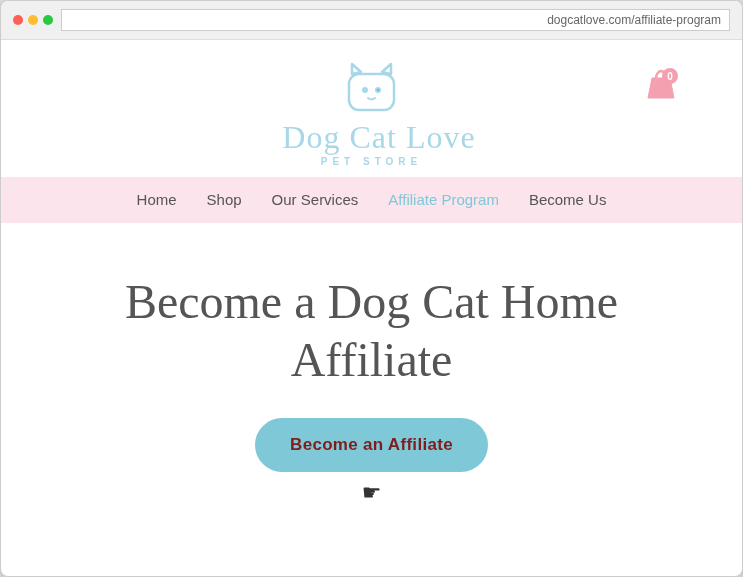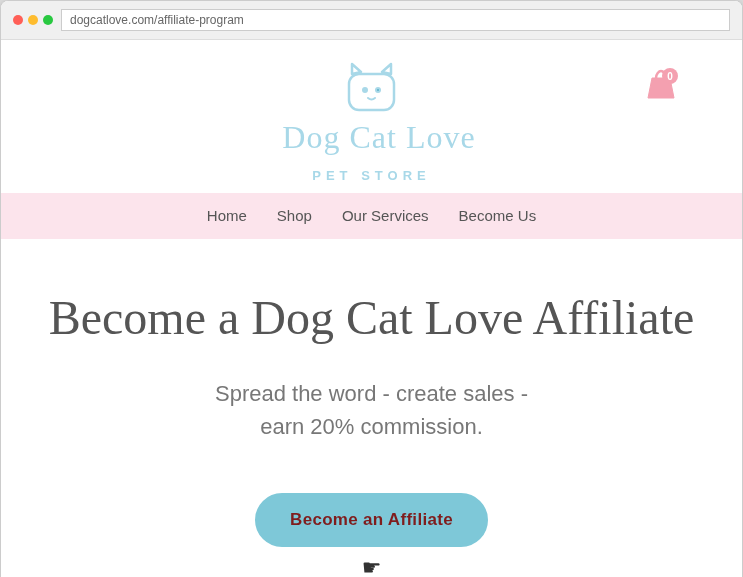--- a/index.html
+++ b/index.html
@@ -53,20 +53,21 @@
 
     .browser-address {
       flex: 1;
       background: white;
       border: 1px solid #ccc;
       border-radius: 0;
       padding: 3px 8px;
       font-size: 12px;
       color: #666;
       font-family: Arial, sans-serif;
+      text-align: right;
     }
 
     .page-content {
       background: white;
     }
 
     
     .site-header {
       display: flex;
       justify-content: center;
@@ -90,26 +91,26 @@
     .logo-title {
       font-size: 32px;
       color: #a8d8e8;
       font-family: Georgia, serif;
       font-weight: normal;
       letter-spacing: 1px;
       margin-left: 15px;
     }
 
     .logo-subtitle {
-      font-size: 13px;
+      font-size: 10px;
       color: #a8d8e8;
       letter-spacing: 5px;
       font-family: Arial, sans-serif;
       font-weight: 600;
-      margin-top: 12px;
+      margin-top: 0px;
     }
 
     .cart-area {
       position: absolute;
       right: 60px;
       top: 24px;
       display: flex;
       flex-direction: column;
       align-items: center;
     }
@@ -255,32 +256,31 @@
         <li>
           <a href="#">Home</a>
         </li>
         <li>
           <a href="#">Shop</a>
         </li>
         <li>
           <a href="#">Our Services</a>
         </li>
         <li>
+          <a href="#" class="active">Affiliate Program</a>
+        </li>
+        <li>
           <a href="#">Become Us</a>
         </li>
       </ul>
     </nav>
 
     <div class="main-content">
-      <h1 class="page-title">Become a Dog Cat Love Affiliate</h1>
-
-      <p class="page-description">
-        <span>Spread the word -  create sales -</span><br>
-        <span>earn 20% commission.</span>
-      </p>
+      <h1 class="page-title">Become a Dog Cat Home Affiliate</h1>
+
 
       <div>
         <button class="cta-button">Become an Affiliate</button>
         <div class="cursor-hint">☛</div>
       </div>
     </div>
 
   </div>
 </div>
 

